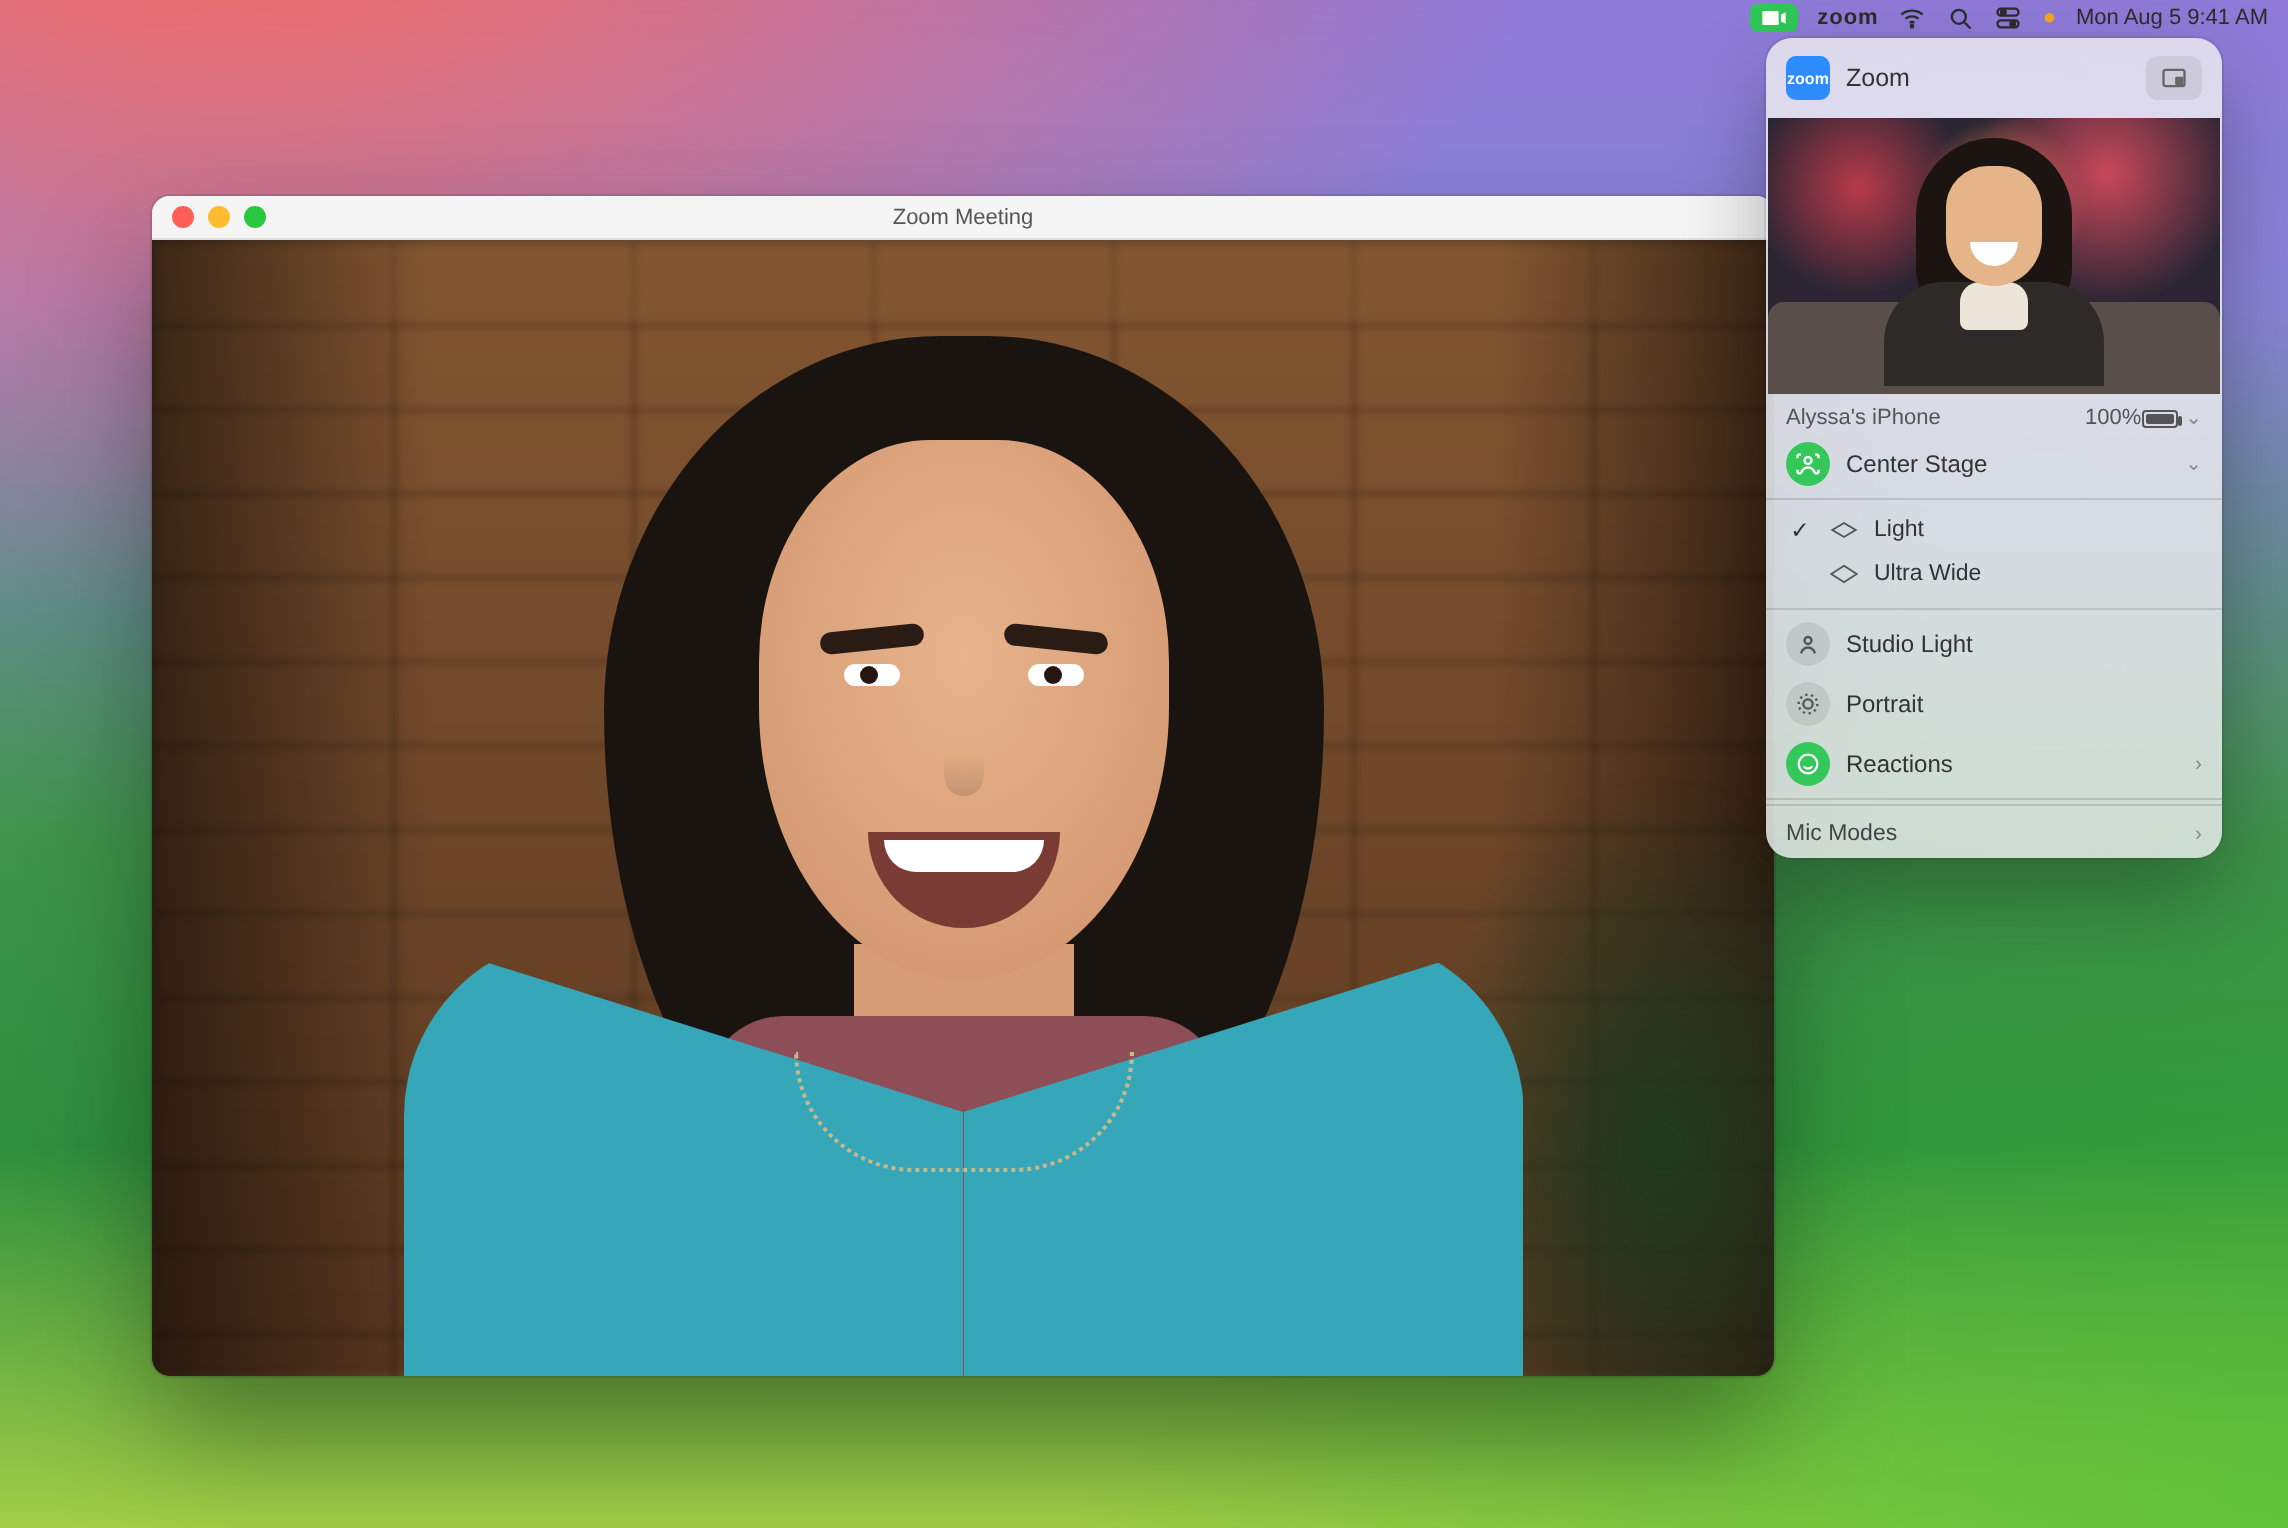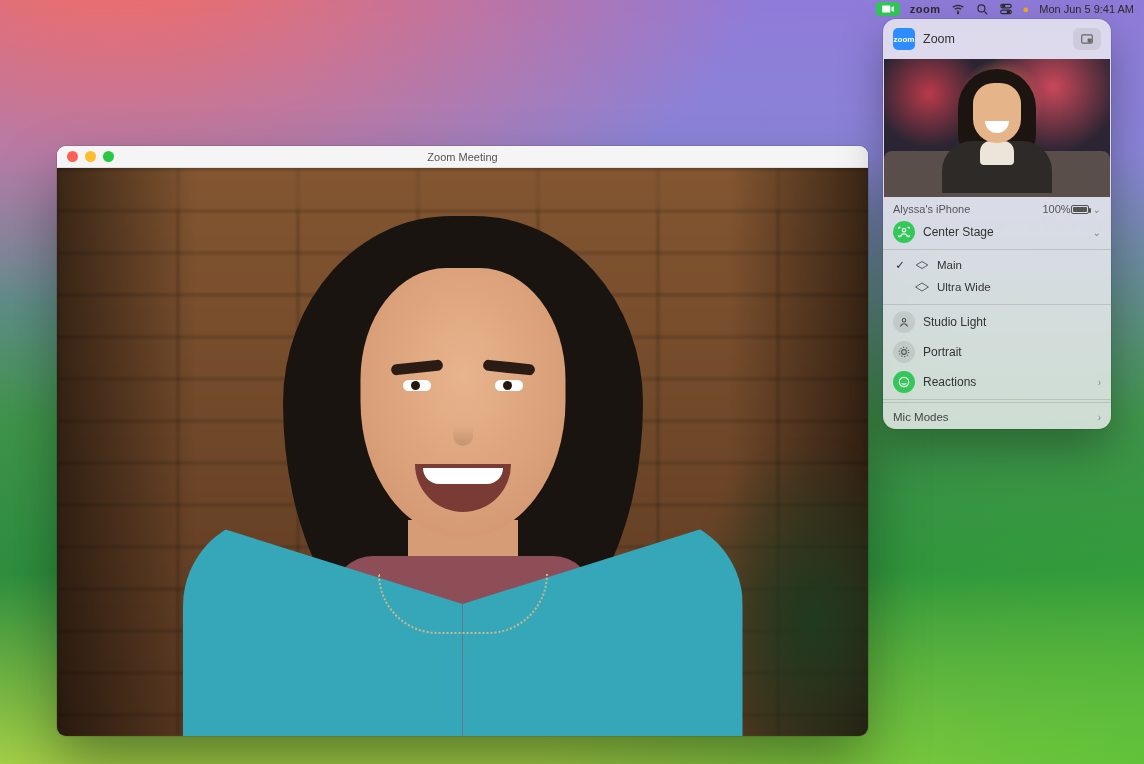--- a/index.html
+++ b/index.html
@@ -25,25 +25,24 @@
   }
   .menubar .pill {
     background: #30c858; color: #fff;
     height: 14px; border-radius: 4px; padding: 0 5px;
     display: inline-flex; align-items: center;
   }
   .menubar .mb-item { display: inline-flex; align-items: center; gap: 3px; }
 
   
   .zoom-window {
-    position: absolute; left: 57px; top: 98px; width: 811px; height: 590px;
+    position: absolute; left: 76px; top: 98px; width: 811px; height: 590px;
     border-radius: 9px; overflow: hidden;
     box-shadow: 0 30px 60px rgba(0,0,0,0.35), 0 0 0 1px rgba(0,0,0,0.1);
     background: #f4f4f4;
-    margin-top: 48px;
   }
   .zoom-titlebar {
     height: 22px; background: rgba(245,245,245,0.98);
     display: flex; align-items: center; position: relative;
     border-bottom: 1px solid rgba(0,0,0,0.08);
   }
   .traffic-lights { display: flex; gap: 7px; padding-left: 10px; }
   .tl { width: 11px; height: 11px; border-radius: 50%; }
   .tl.red { background: #ff5f57; }
   .tl.yellow { background: #febc2e; }
@@ -226,21 +225,21 @@
   </span>
   <span class="mb-item">
     <svg class="ic" viewBox="0 0 24 24" fill="none" stroke="currentColor" stroke-width="2">
         <rect x="3" y="4" width="18" height="6" rx="3"></rect>
         <rect x="3" y="14" width="18" height="6" rx="3"></rect>
         <circle cx="8" cy="7" r="2" fill="currentColor"></circle>
         <circle cx="16" cy="17" r="2" fill="currentColor"></circle>
       </svg>
   </span>
   <span class="mb-item" style="color:#f5a623;">●</span>
-  <span class="mb-item">Mon Jun 5  9:41 AM</span>
+  <span class="mb-item">Mon Aug 5  9:41 AM</span>
 </div>
 
 <div class="zoom-window">
   <div class="zoom-titlebar">
     <div class="traffic-lights">
       <div class="tl red"></div>
       <div class="tl yellow"></div>
       <div class="tl green"></div>
     </div>
     <div class="title">Zoom Meeting</div>
@@ -323,21 +322,21 @@
   <div class="sep"></div>
 
   <div class="framing-block">
     <div class="framing-row">
       <span class="check-col">✓</span>
       <span class="diamond">
         <svg viewBox="0 0 24 16" width="14" height="10" fill="none" stroke="#555" stroke-width="1.6">
             <path d="M12 2 22 8 12 14 2 8Z"></path>
           </svg>
       </span>
-      <span>Main</span>
+      <span>Light</span>
     </div>
     <div class="framing-row">
       <span class="check-col"></span>
       <span class="diamond">
         <svg viewBox="0 0 24 16" width="14" height="10" fill="none" stroke="#555" stroke-width="1.6">
             <path d="M12 1 23 8 12 15 1 8Z"></path>
           </svg>
       </span>
       <span>Ultra Wide</span>
     </div>

